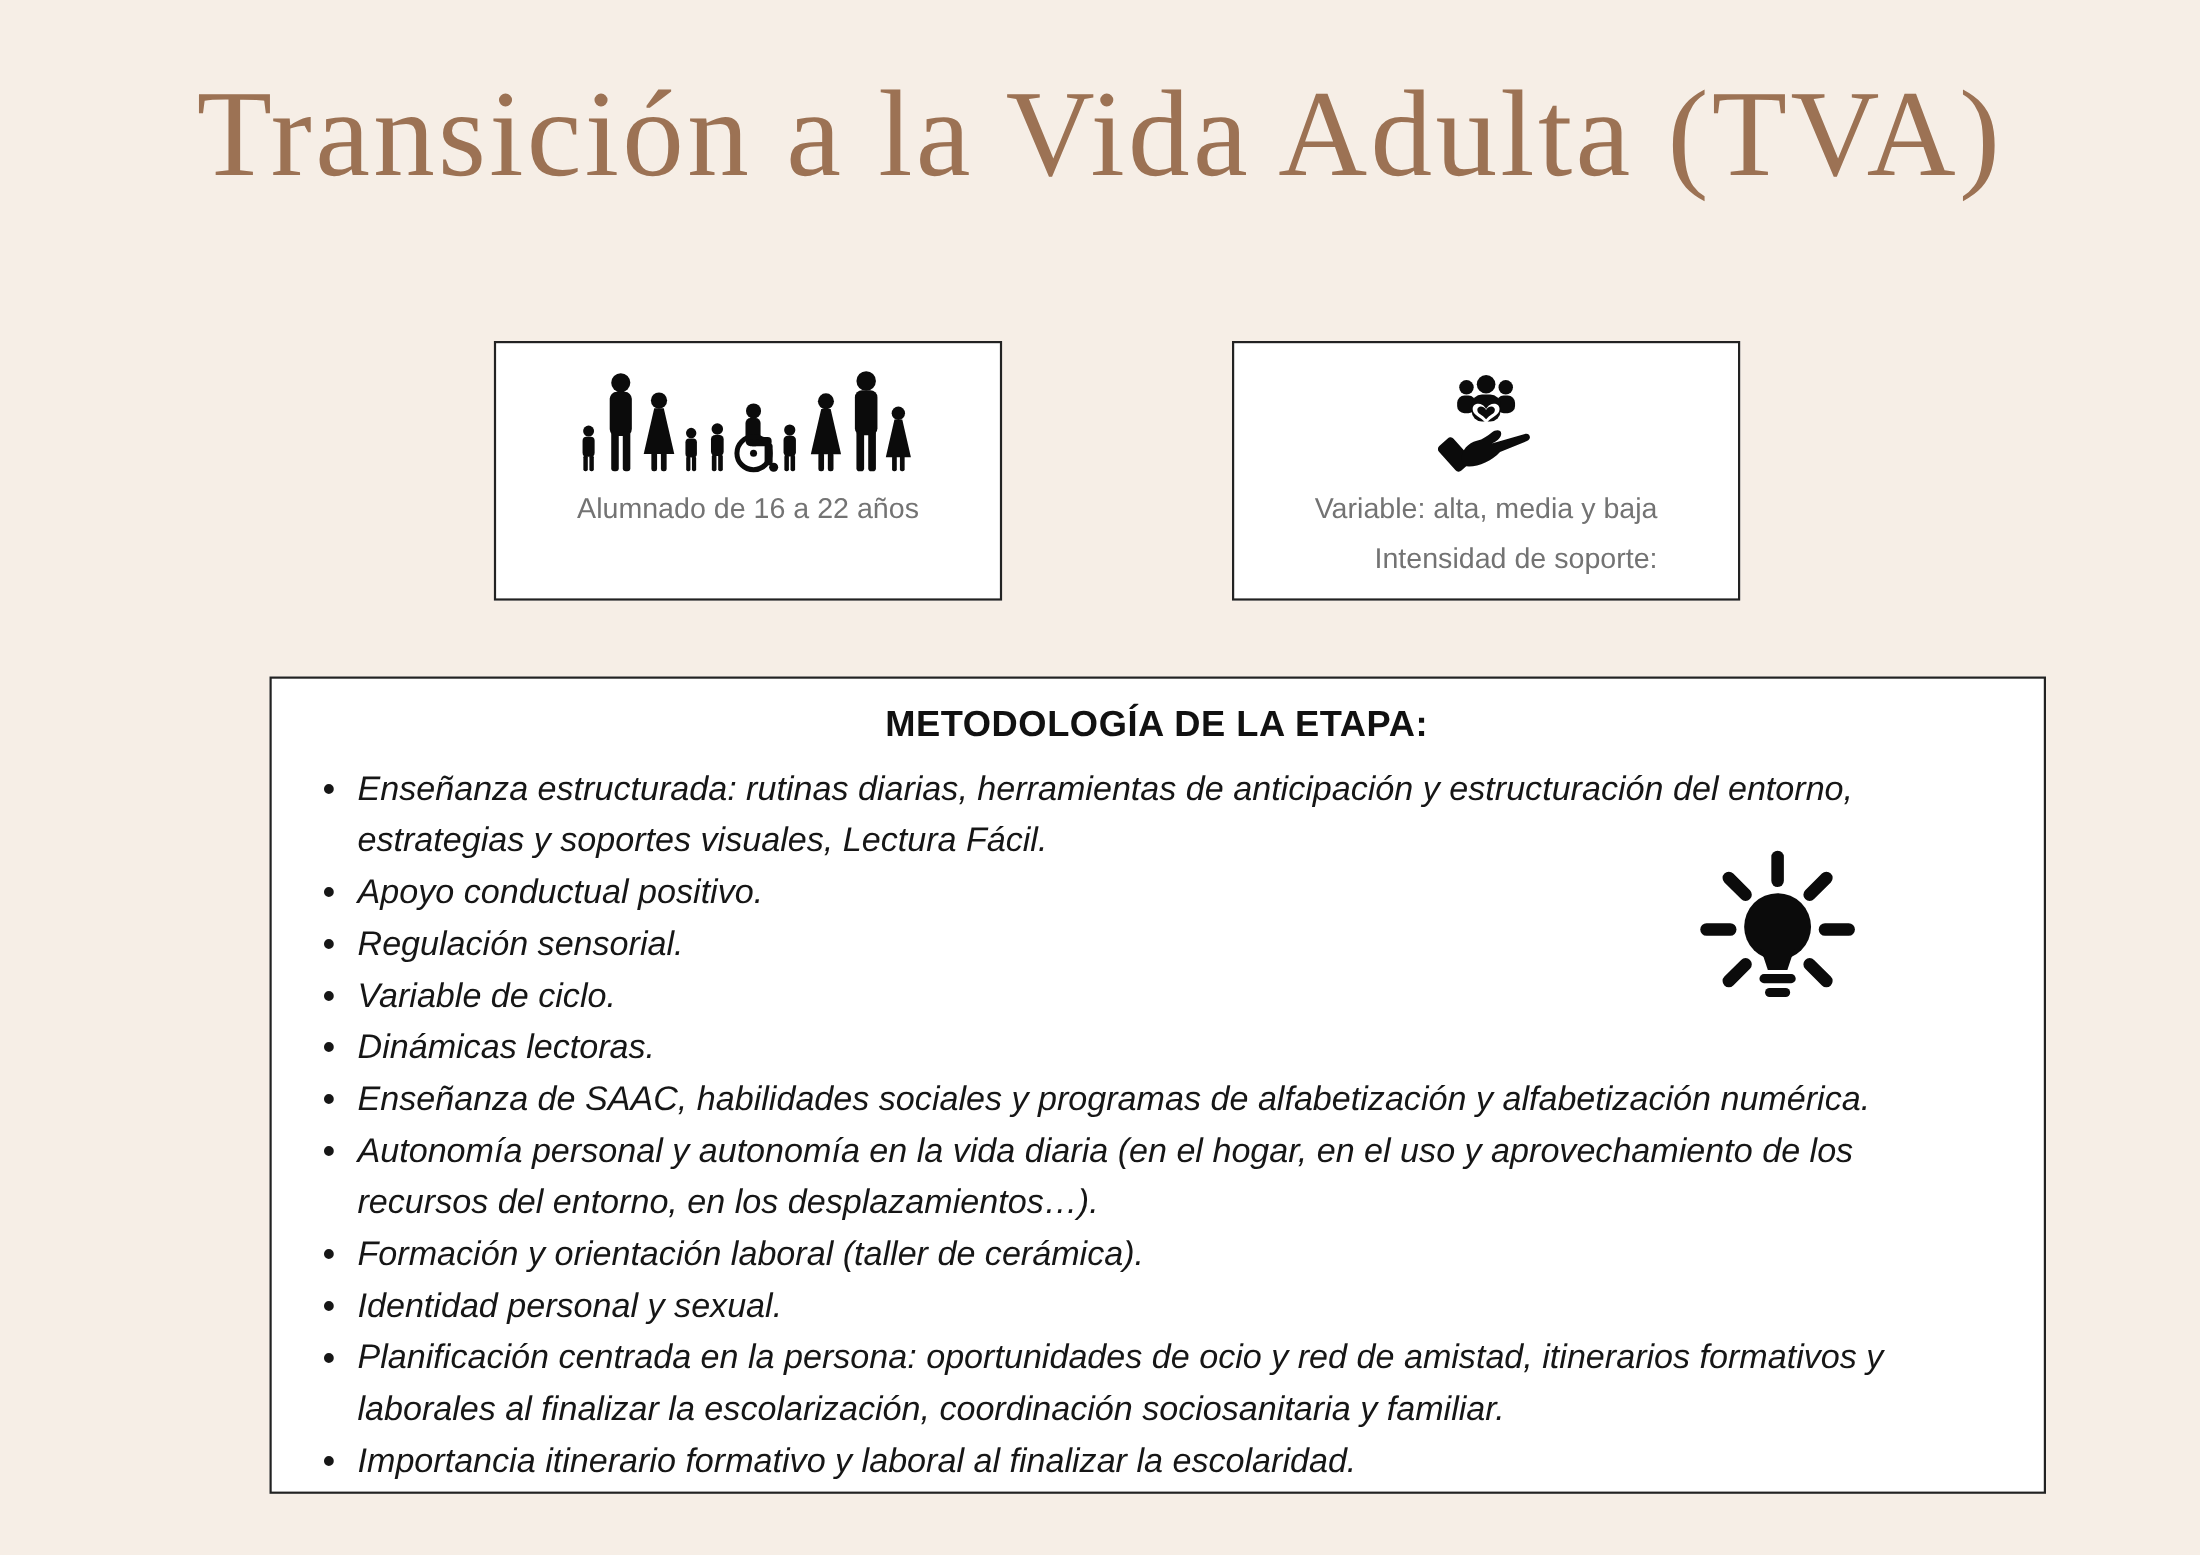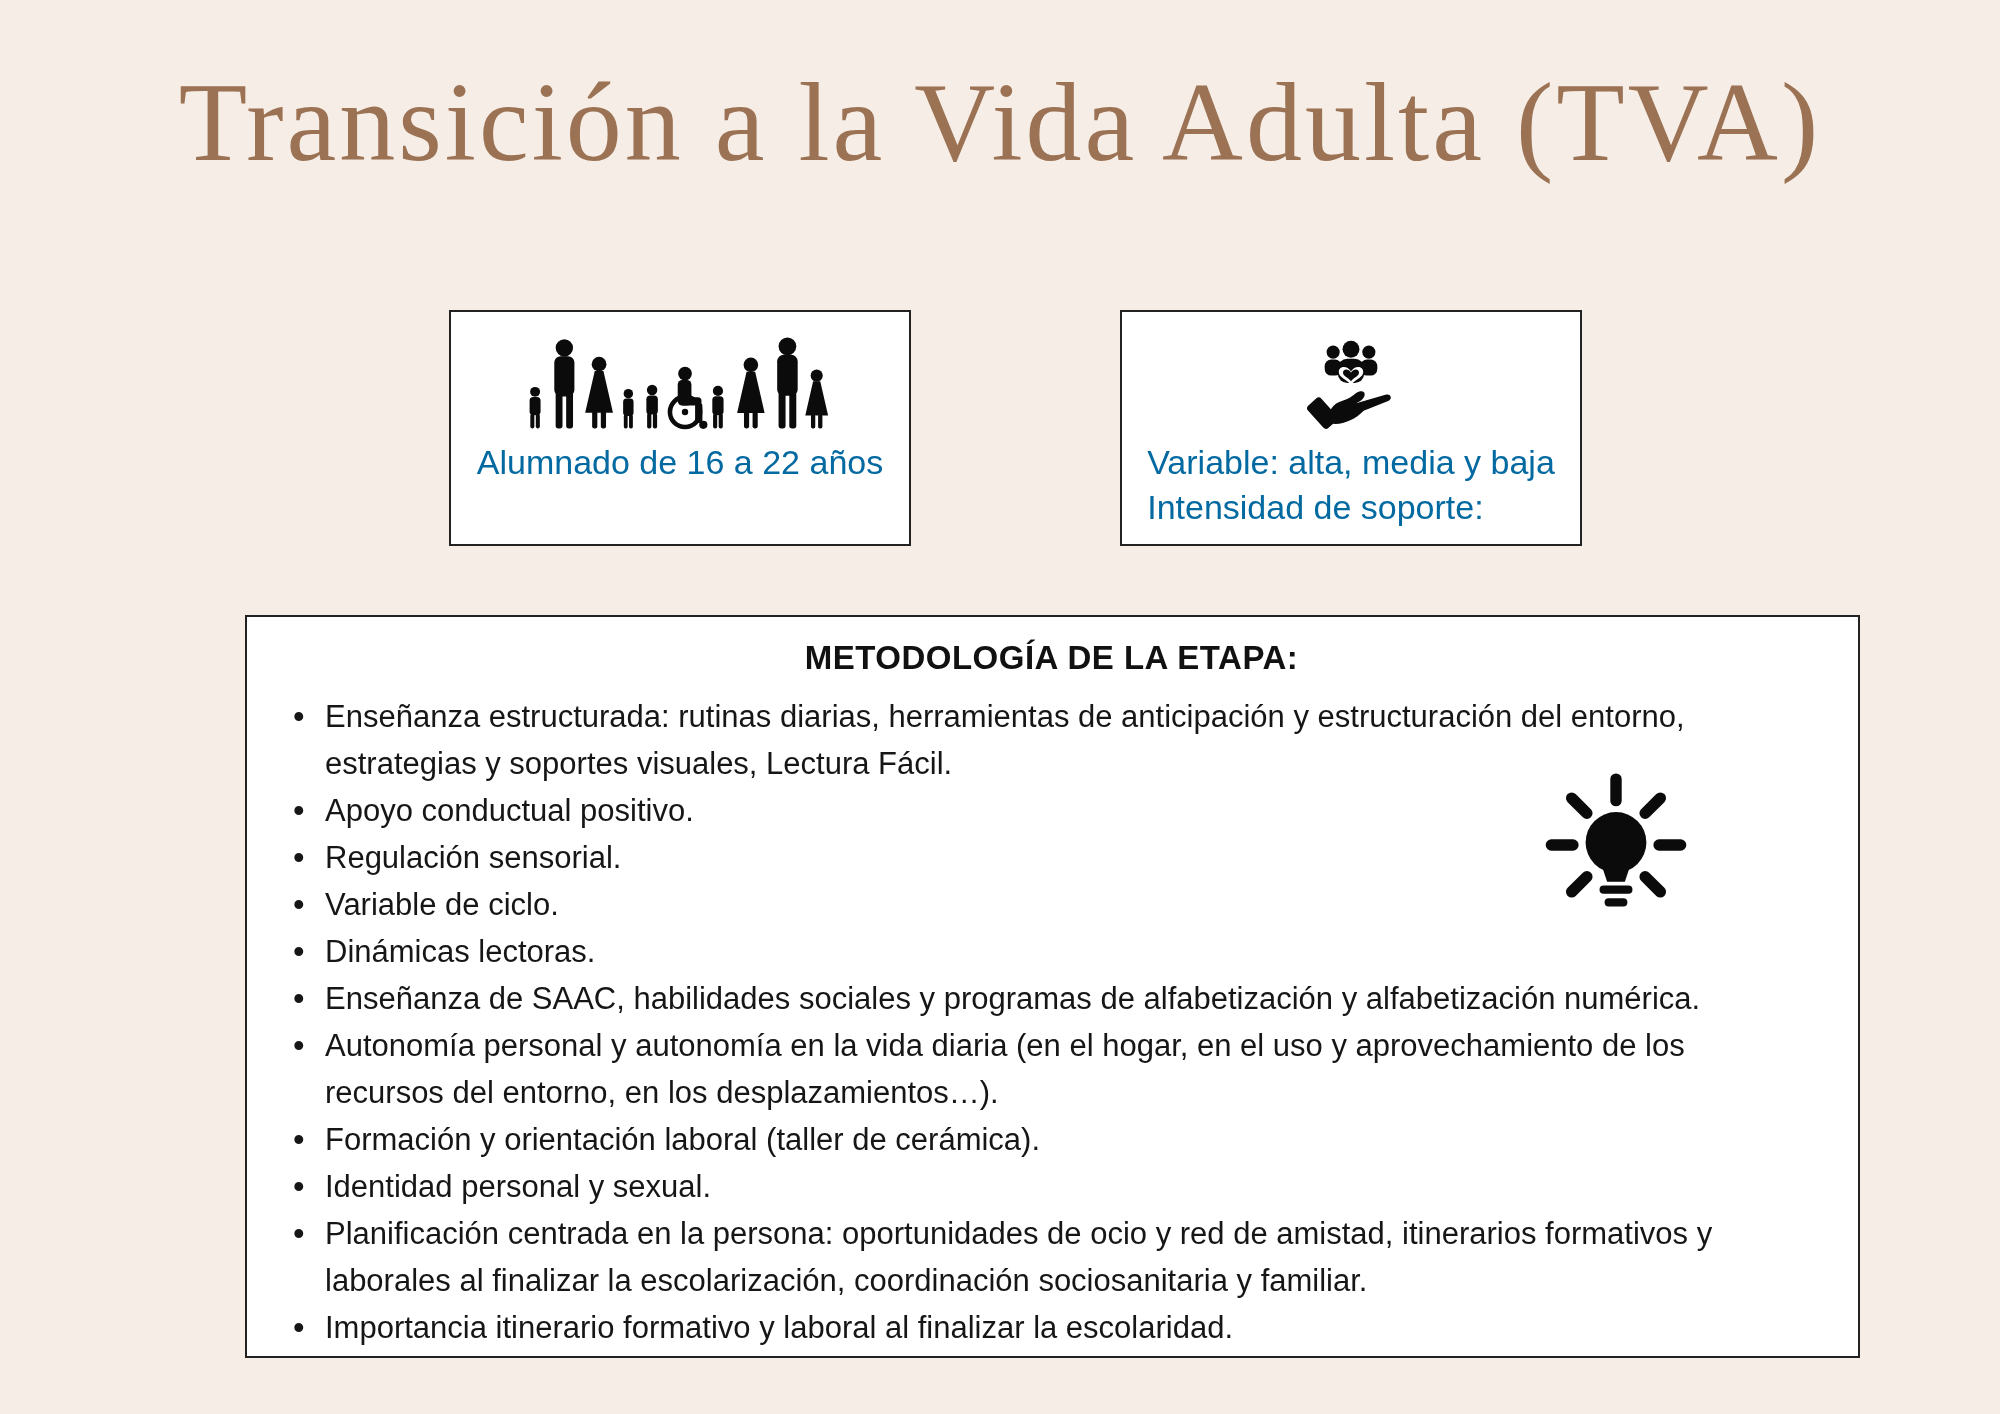--- a/index.html
+++ b/index.html
@@ -44,24 +44,24 @@
     margin-top: 24px;
     height: 98px;
     display: flex;
     align-items: center;
     justify-content: center;
   }
   .card--students .card-icon svg { width: 386px; height: 96px; }
   .card--support  .card-icon svg { width: 94px;  height: 96px; }
   .card-text {
     margin-top: 6px;
-    text-align: left;
-    font-size: 34px;
+    text-align: right;
+    font-size: 26px;
     line-height: 45px;
-    color: #0369a1;
+    color: #737373;
   }
   .methodology {
     position: absolute;
     left: 245px;
     top: 615px;
     width: 1615px;
     height: 743px;
     background: #ffffff;
     border: 2px solid #222222;
     box-sizing: border-box;
@@ -76,20 +76,21 @@
     color: #111111;
   }
   .methodology-list {
     margin: 16px 0 0 0;
     padding: 0;
     list-style: none;
     font-size: 31px;
     line-height: 47px;
     max-width: 1505px;
     color: #161616;
+    font-style: italic;
   }
   .methodology-list li {
     position: relative;
     padding-left: 38px;
   }
   .methodology-list li::before {
     content: "\2022";
     position: absolute;
     left: 6px;
     top: 0;

